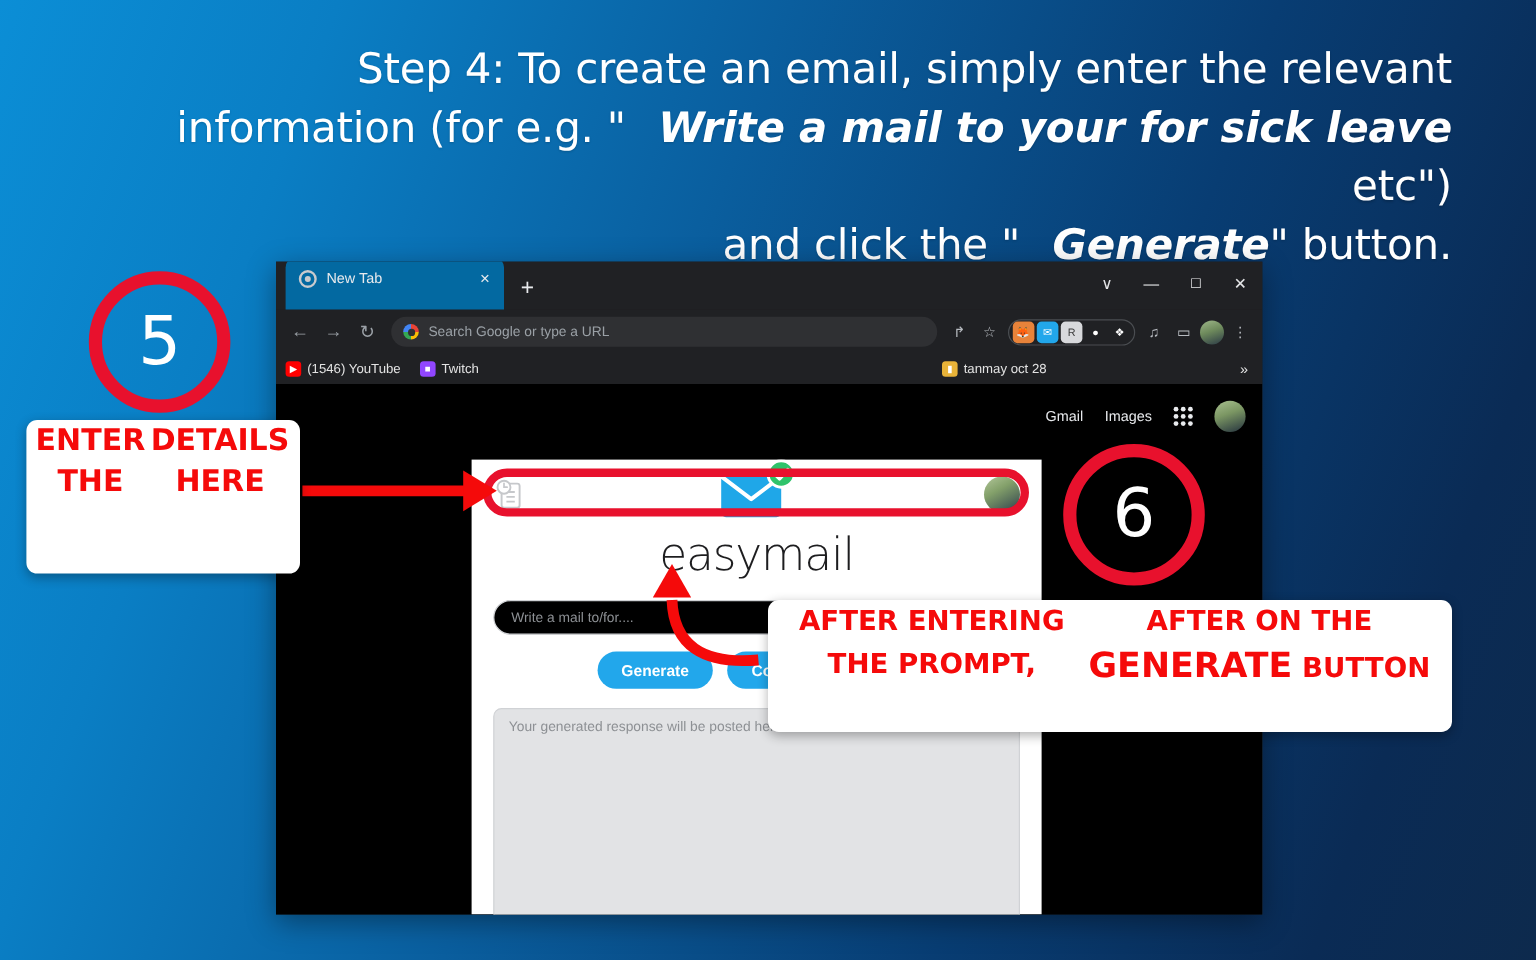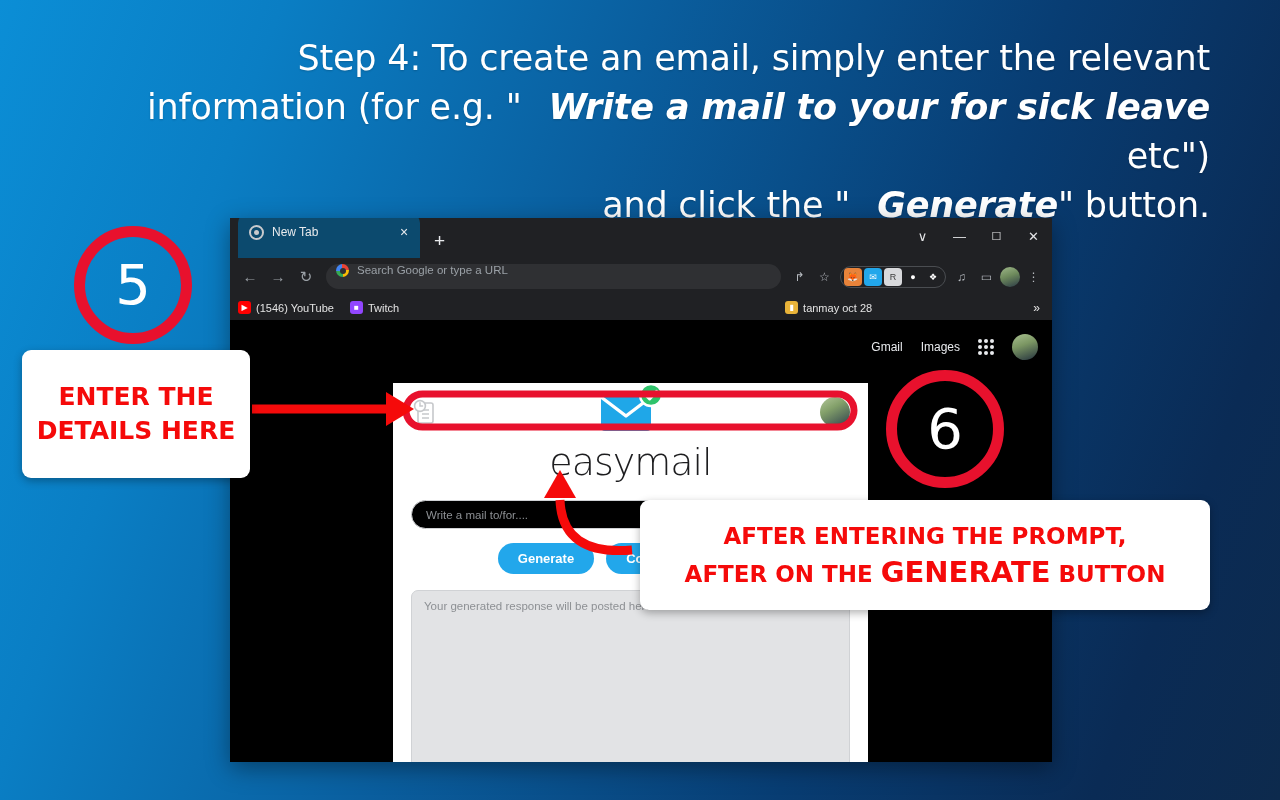--- a/index.html
+++ b/index.html
@@ -46,21 +46,21 @@
   .tabstrip {
     height: 40px;
     background: #202124;
     position: relative;
     display: flex;
     align-items: flex-end;
   }
   .tab {
     height: 44px;
     width: 182px;
-    background: #0c4a6e;
+    background: #0369a1;
     border-radius: 9px 9px 0 0;
     display: flex;
     align-items: center;
     padding: 0 8px 8px 11px;
     margin-left: 8px;
     gap: 8px;
     position: relative;
   }
   .tab-favicon {
     width: 15px; height: 15px;
@@ -131,21 +131,21 @@
     border-radius: 50%;
     cursor: pointer;
     flex: 0 0 auto;
   }
   .omnibox {
     flex: 1 1 auto;
     height: 25px;
     background: #2f3033;
     border-radius: 13px;
     display: flex;
-    align-items: flex-start;
+    align-items: center;
     padding: 0 10px;
     gap: 8px;
     margin: 0 5px;
     min-width: 0;
   }
   .omnibox .gicon {
     width: 13px; height: 13px;
     border-radius: 50%;
     background: conic-gradient(#ea4335 0 25%, #fbbc05 0 50%, #34a853 0 75%, #4285f4 0 100%);
     position: relative;
@@ -364,21 +364,21 @@
 
   .callout {
     position: absolute;
     background: #ffffff;
     border-radius: 9px;
     box-shadow: 0 3px 9px rgba(0,0,0,0.30);
     color: #f50a0a;
     font-family: "DejaVu Sans", sans-serif;
     font-weight: 700;
     text-align: center;
-    display: flex; flex-direction: column; justify-content: center;
+    display: flex; flex-direction: row; justify-content: center;
   }
   #callout5 {
     left: 22px; top: 350px;
     width: 228px; height: 128px;
     font-size: 25px; line-height: 34px;
     padding: 0 6px;
   }
   #callout6 {
     left: 640px; top: 500px;
     width: 570px; height: 110px;

